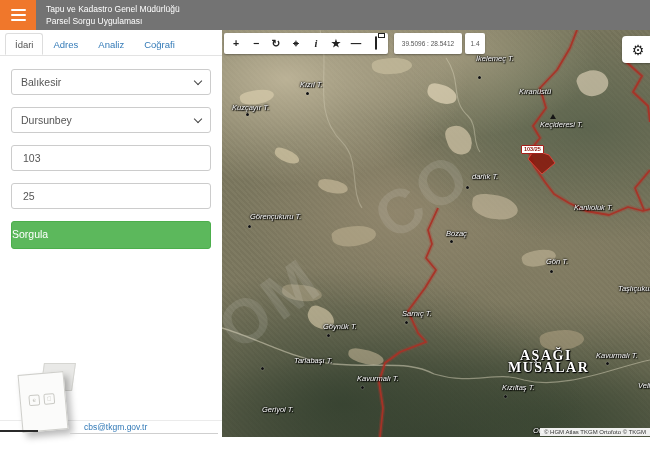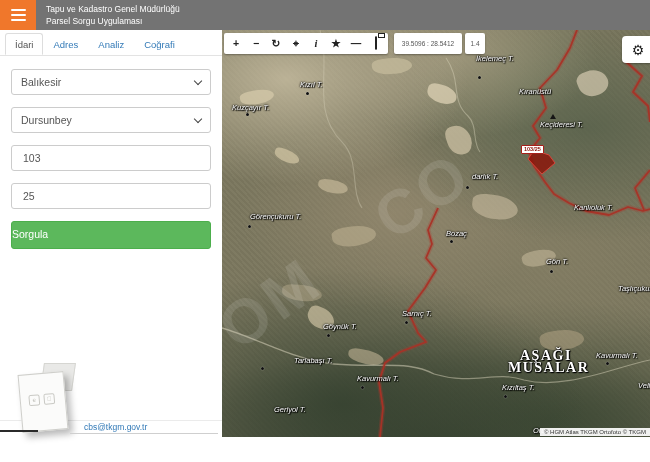--- a/index.html
+++ b/index.html
@@ -205,21 +205,21 @@
     <span class="mlabel" style="left:250px;top:142px;">darlık T.</span>
     <span class="mlabel" style="left:352px;top:173px;">Kanlıoluk T.</span>
     <span class="mlabel" style="left:28px;top:182px;">Görençukuru T.</span>
     <span class="mlabel" style="left:224px;top:199px;">Bozaç</span>
     <span class="mlabel" style="left:324px;top:227px;">Gön T.</span>
     <span class="mlabel" style="left:396px;top:254px;">Taşlıçukur T.</span>
     <span class="mlabel" style="left:101px;top:292px;">Göynük T.</span>
     <span class="mlabel" style="left:180px;top:279px;">Sarnıç T.</span>
     <span class="mlabel" style="left:33px;top:326px;margin-left:39px;">Tarlabaşı T.</span>
     <span class="mlabel" style="left:135px;top:344px;">Kavurmalı T.</span>
-    <span class="mlabel" style="left:40px;top:375px;margin-left:12px;">Geriyol T.</span>
+    <span class="mlabel" style="left:40px;top:375px;">Geriyol T.</span>
     <span class="mlabel big" style="left:298px;top:318px;">AŞAĞI</span>
     <span class="mlabel big" style="left:286px;top:330px;">MUSALAR</span>
     <span class="mlabel" style="left:374px;top:321px;">Kavurmalı T.</span>
     <span class="mlabel" style="left:280px;top:353px;">Kızıltaş T.</span>
     <span class="mlabel" style="left:416px;top:351px;">Veli</span>
     <span class="mlabel" style="left:311px;top:396px;">Oru</span>
 
     <div class="mdot" style="left:84px;top:62px;"></div>
     <div class="mdot" style="left:24px;top:83px;"></div>
     <div class="mdot" style="left:256px;top:46px;"></div>

